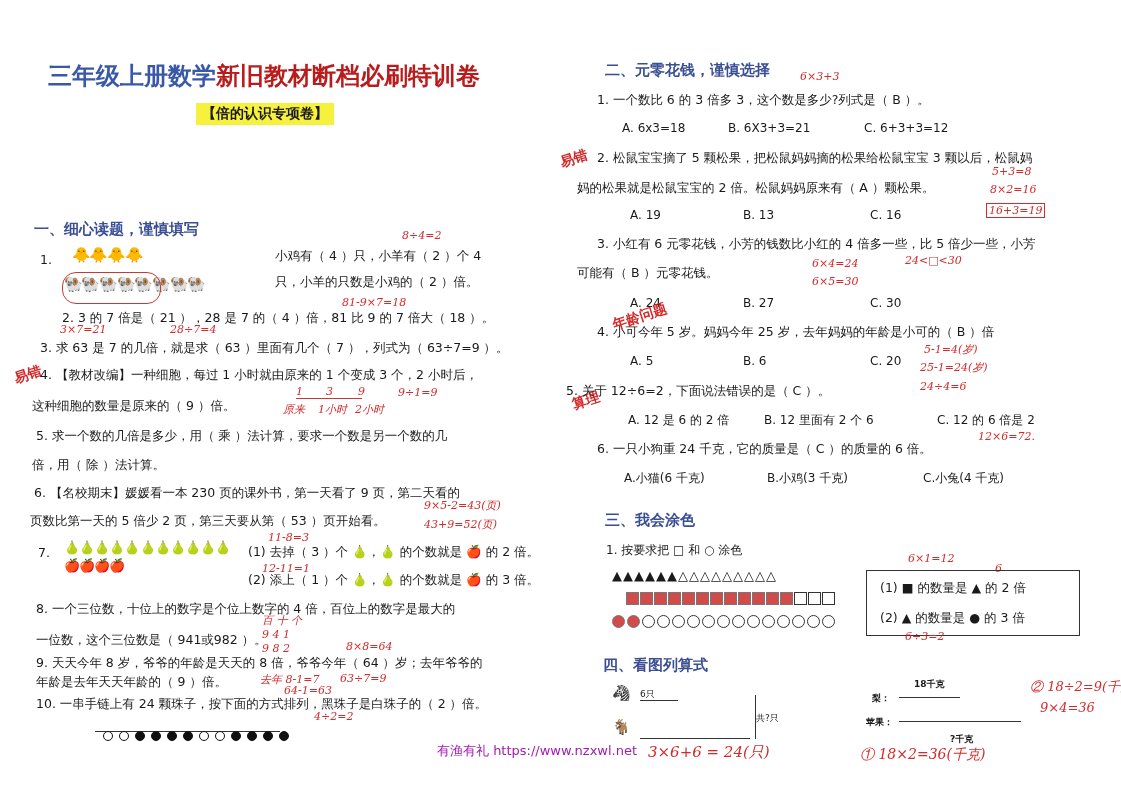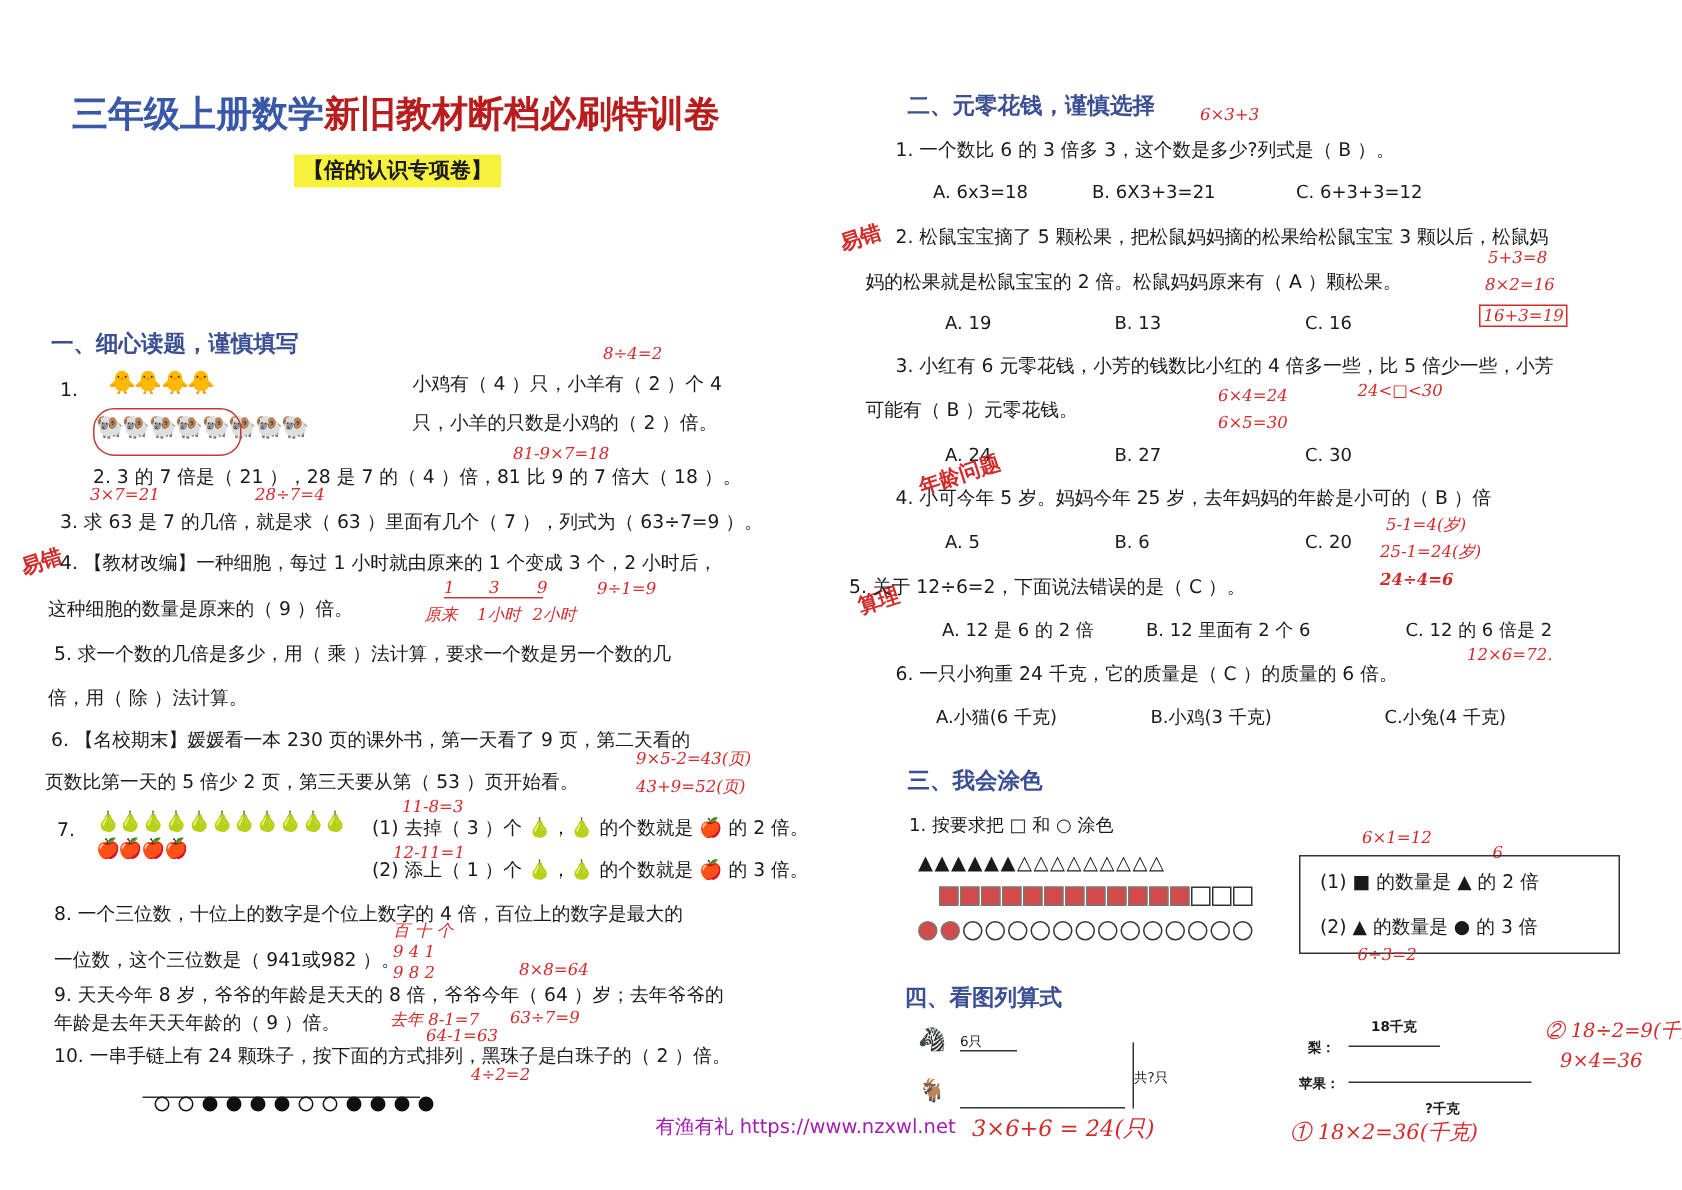--- a/index.html
+++ b/index.html
@@ -130,21 +130,21 @@
 <div class="abs opt" style="left:743px;top:296px;">B.  27</div>
 <div class="abs opt" style="left:870px;top:296px;">C.  30</div>
 
 <div class="abs tag small-hw" style="left:612px;top:308px;">年龄问题</div>
 <div class="abs q" style="left:597px;top:324px;">4. 小可今年 5 岁。妈妈今年 25 岁，去年妈妈的年龄是小可的（ B ）倍</div>
 <div class="abs opt" style="left:630px;top:354px;">A.  5</div>
 <div class="abs opt" style="left:743px;top:354px;">B.  6</div>
 <div class="abs opt" style="left:870px;top:354px;">C.  20</div>
 <div class="abs hw small-hw" style="left:924px;top:342px;">5-1=4(岁)</div>
 <div class="abs hw small-hw" style="left:920px;top:360px;">25-1=24(岁)</div>
-<div class="abs hw small-hw" style="left:920px;top:380px;font-weight:bold;">24÷4=6</div>
+<div class="abs hw small-hw" style="left:920px;top:380px;">24÷4=6</div>
 
 <div class="abs tag" style="left:572px;top:392px;">算理</div>
 <div class="abs q" style="left:566px;top:383px;">5. 关于 12÷6=2，下面说法错误的是（ C ）。</div>
 <div class="abs opt" style="left:628px;top:412px;">A.  12 是 6 的 2 倍</div>
 <div class="abs opt" style="left:764px;top:412px;">B.  12 里面有 2 个 6</div>
 <div class="abs opt" style="left:937px;top:412px;">C.  12 的 6 倍是 2</div>
 <div class="abs hw small-hw" style="left:978px;top:430px;">12×6=72.</div>
 
 <div class="abs q" style="left:597px;top:441px;">6. 一只小狗重 24 千克，它的质量是（ C ）的质量的 6 倍。</div>
 <div class="abs opt" style="left:624px;top:470px;">A.小猫(6 千克)</div>

